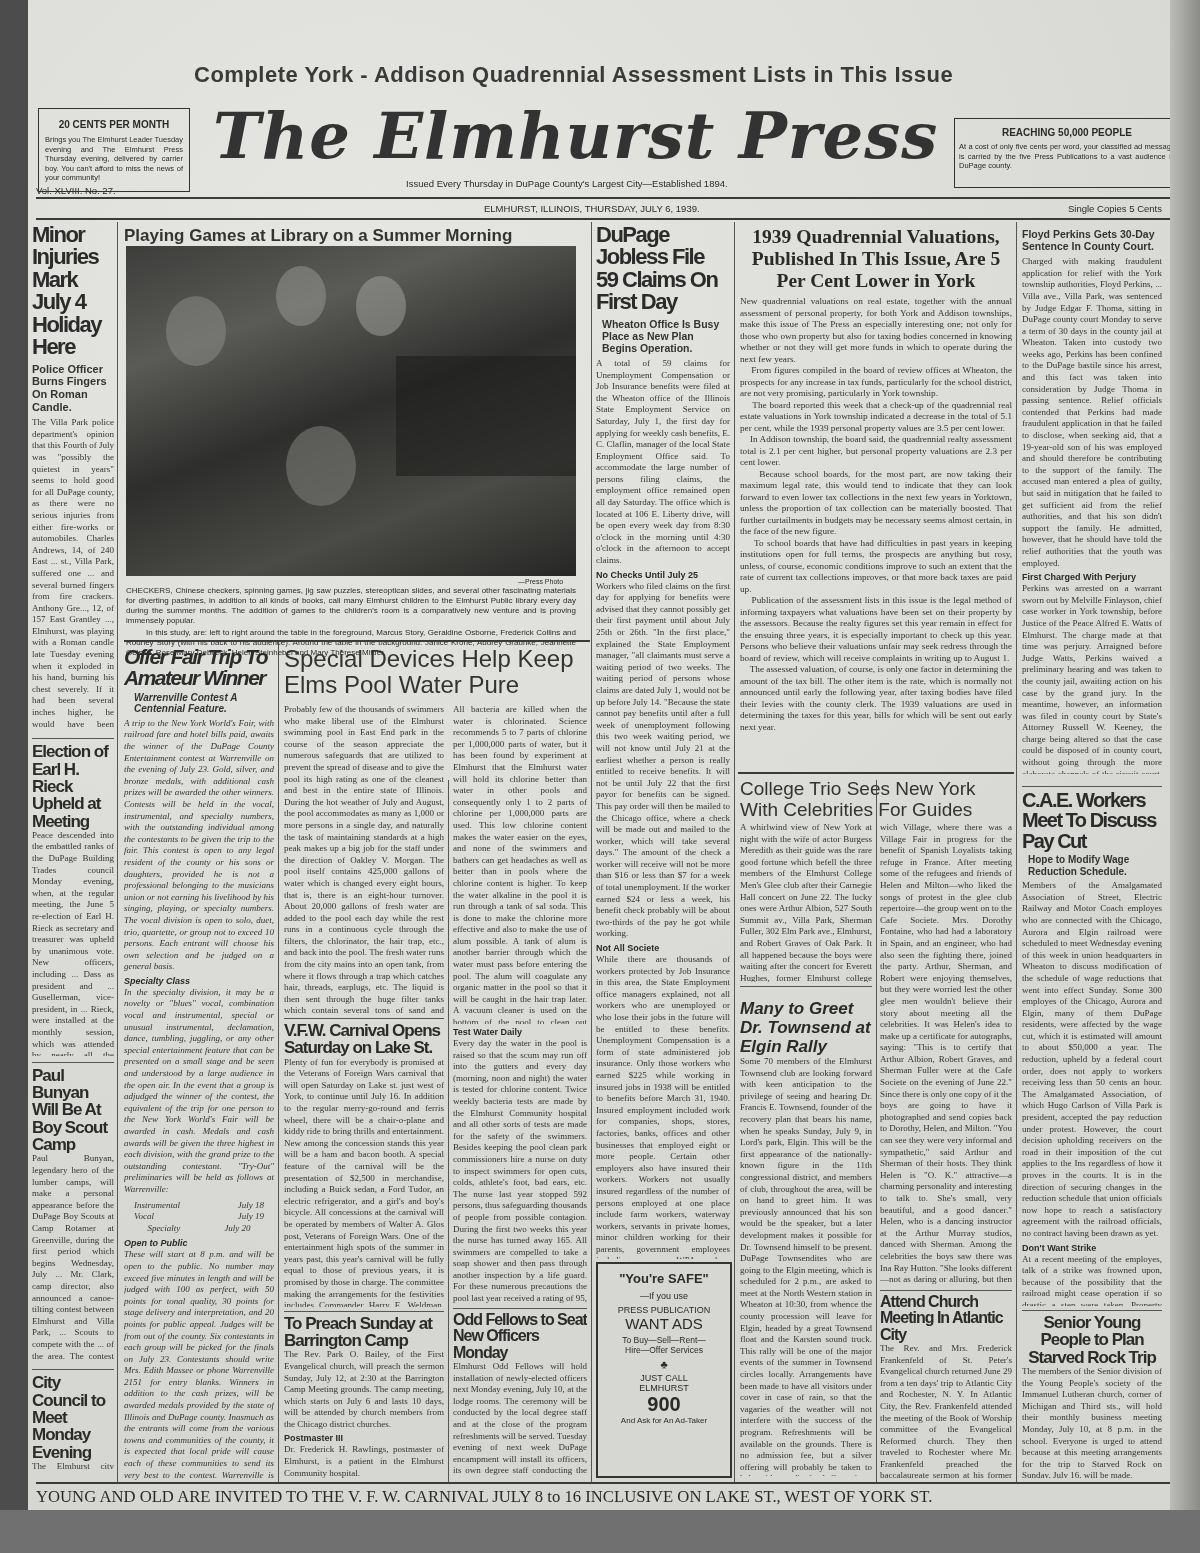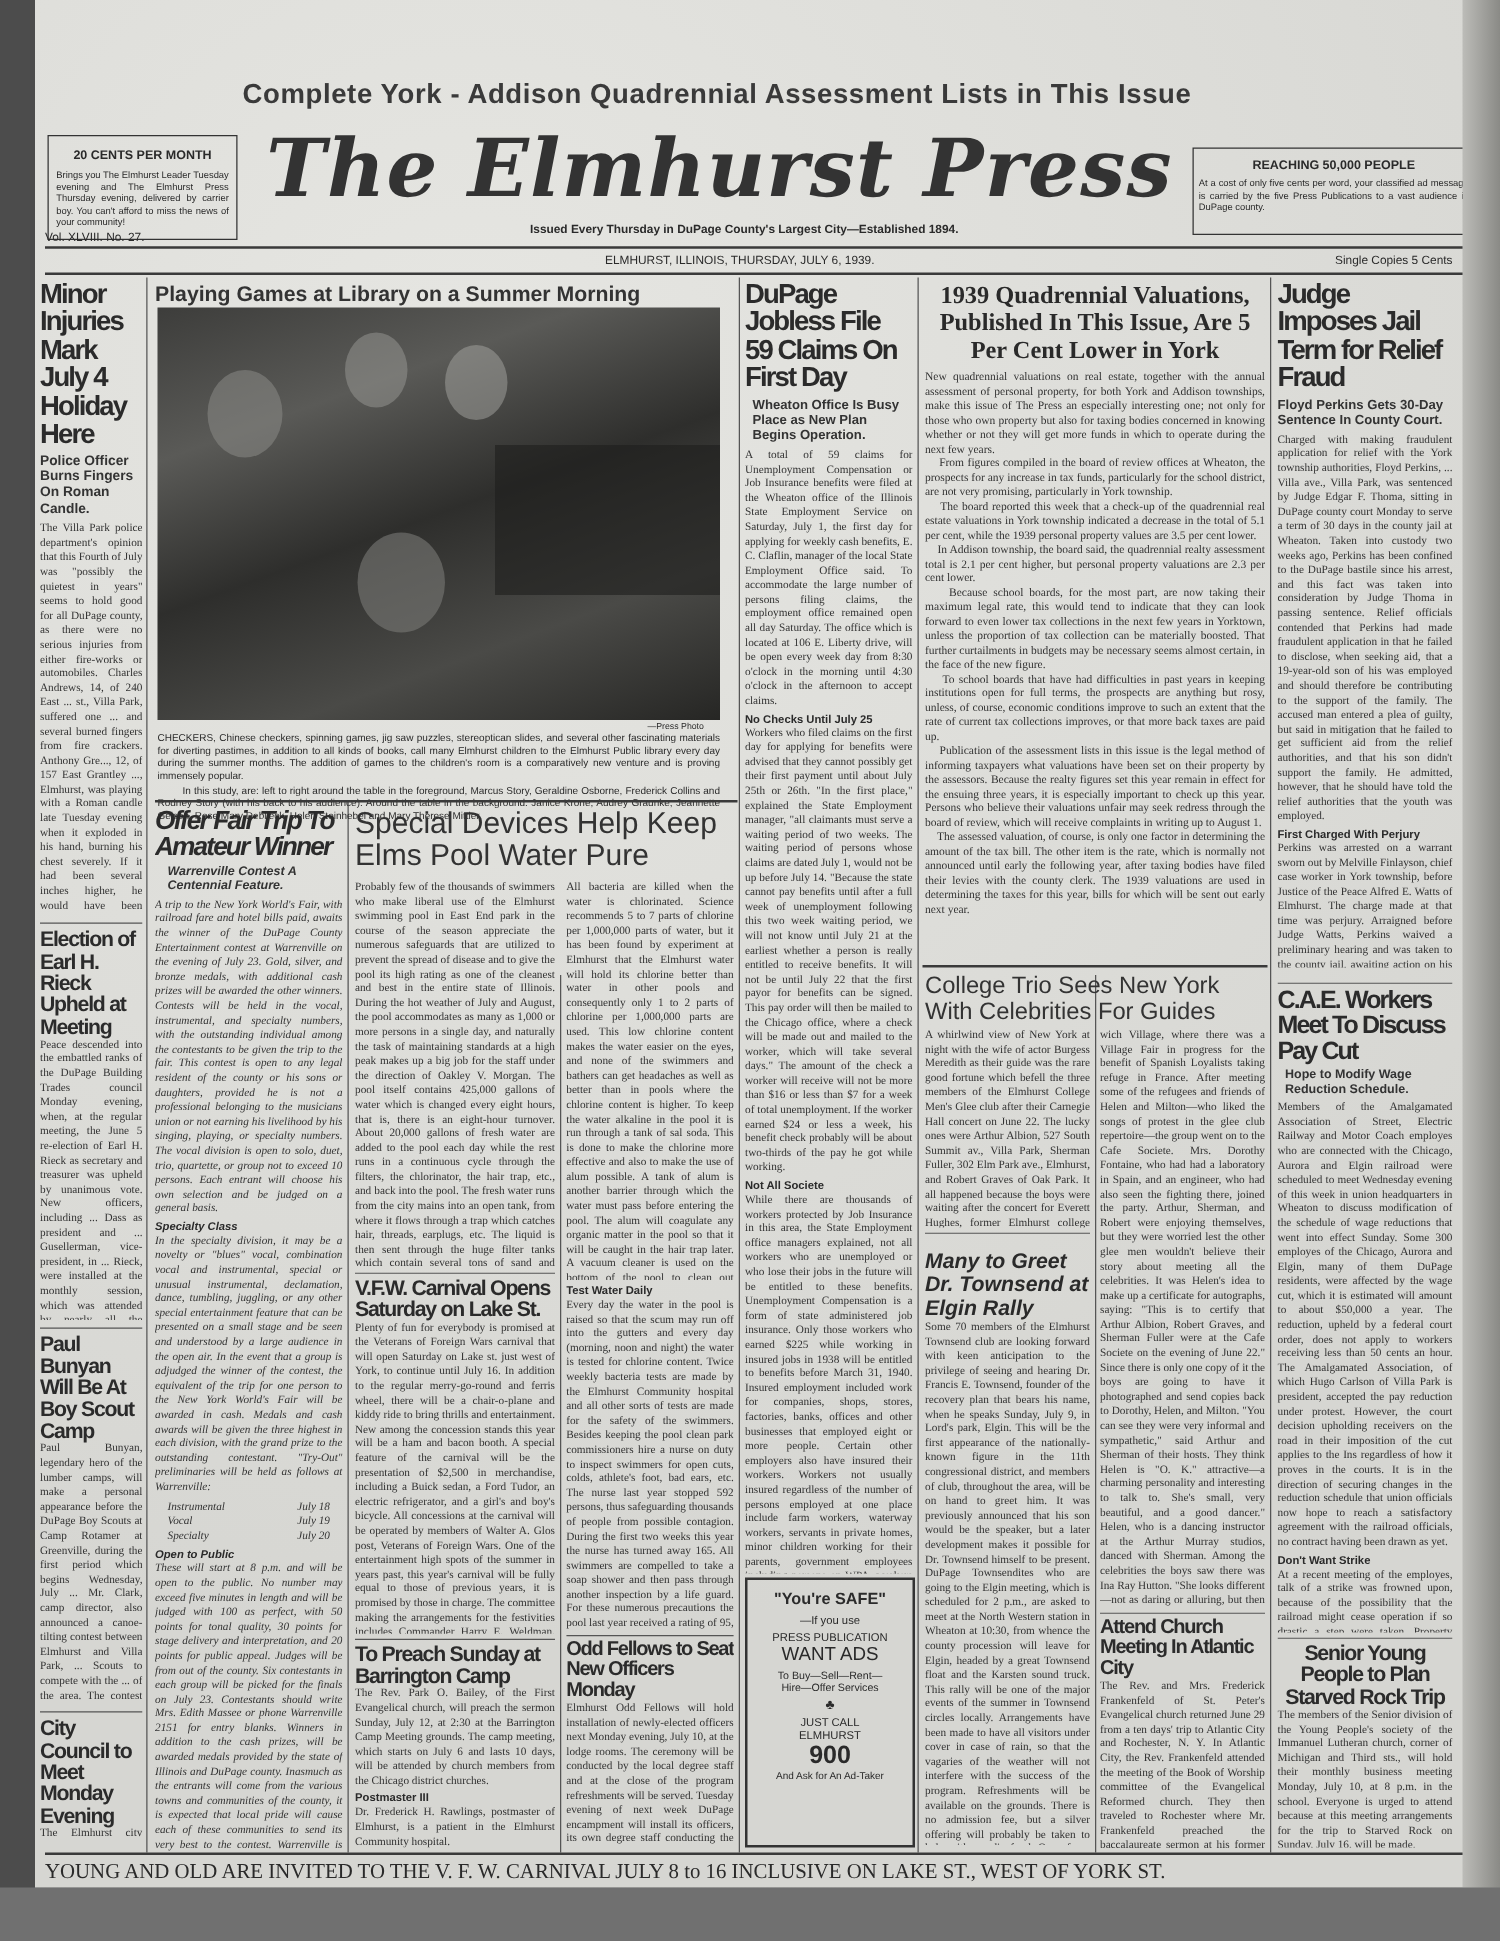--- a/index.html
+++ b/index.html
@@ -28,21 +28,21 @@
 <div class="page">
 
   <div class="abs sans" style="left:166px;top:62px;font-size:22px;font-weight:bold;color:#3a3a3a;letter-spacing:0.5px;">Complete York - Addison Quadrennial Assessment Lists in This Issue</div>
 
   <div class="box" style="left:10px;top:108px;width:150px;height:82px;">
     <div class="sans" style="text-align:center;font-size:10px;font-weight:bold;margin-top:10px;">20 CENTS PER MONTH</div>
     <div class="sans" style="font-size:7.5px;line-height:9.5px;padding:5px 6px;text-align:justify;">Brings you The Elmhurst Leader Tuesday evening and The Elmhurst Press Thursday evening, delivered by carrier boy. You can't afford to miss the news of your community!</div>
   </div>
 
   <div class="abs blackletter" style="left:185px;top:98px;font-size:64px;letter-spacing:1px;">The Elmhurst Press</div>
-  <div class="abs sans" style="left:378px;top:178px;font-size:9.5px;font-weight:bold;margin-left:18px;">Issued Every Thursday in DuPage County's Largest City—Established 1894.</div>
+  <div class="abs sans" style="left:378px;top:178px;font-size:9.5px;font-weight:normal;">Issued Every Thursday in DuPage County's Largest City—Established 1894.</div>
 
   <div class="box" style="left:926px;top:118px;width:224px;height:68px;">
     <div class="sans" style="text-align:center;font-size:10px;font-weight:bold;margin-top:8px;">REACHING 50,000 PEOPLE</div>
     <div class="sans" style="font-size:7.5px;line-height:9.5px;padding:4px 4px;text-align:justify;">At a cost of only five cents per word, your classified ad message is carried by the five Press Publications to a vast audience in DuPage county.</div>
   </div>
 
   <div class="rule" style="left:8px;top:197px;width:1142px;height:2px;"></div>
   <div class="abs sans" style="left:8px;top:185px;font-size:9.5px;">Vol. XLVIII. No. 27.</div>
   <div class="abs sans" style="left:456px;top:203px;font-size:9.5px;">ELMHURST, ILLINOIS, THURSDAY, JULY 6, 1939.</div>
   <div class="abs sans" style="left:1040px;top:203px;font-size:9.5px;">Single Copies 5 Cents</div>
@@ -92,21 +92,21 @@
     <div class="body">In the specialty division, it may be a novelty or "blues" vocal, combination vocal and instrumental, special or unusual instrumental, declamation, dance, tumbling, juggling, or any other special entertainment feature that can be presented on a small stage and be seen and understood by a large audience in the open air. In the event that a group is adjudged the winner of the contest, the equivalent of the trip for one person to the New York World's Fair will be awarded in cash. Medals and cash awards will be given the three highest in each division, with the grand prize to the outstanding contestant. "Try-Out" preliminaries will be held as follows at Warrenville:</div>
     <div class="body" style="margin:4px 10px;">
       <div style="display:flex;justify-content:space-between;">
           <span>Instrumental</span>
           <span>July 18</span>
         </div>
       <div style="display:flex;justify-content:space-between;">
           <span>Vocal</span>
           <span>July 19</span>
         </div>
-      <div style="display:flex;justify-content:space-between;gap:44px;">
+      <div style="display:flex;justify-content:center;gap:44px;">
           <span>Specialty</span>
           <span>July 20</span>
         </div>
     </div>
     <div class="sub">Open to Public</div>
     <div class="body">These will start at 8 p.m. and will be open to the public. No number may exceed five minutes in length and will be judged with 100 as perfect, with 50 points for tonal quality, 30 points for stage delivery and interpretation, and 20 points for public appeal. Judges will be from out of the county. Six contestants in each group will be picked for the finals on July 23. Contestants should write Mrs. Edith Massee or phone Warrenville 2151 for entry blanks. Winners in addition to the cash prizes, will be awarded medals provided by the state of Illinois and DuPage county. Inasmuch as the entrants will come from the various towns and communities of the county, it is expected that local pride will cause each of these communities to send its very best to the contest. Warrenville is planning an all day celebration for the day of the finals. There will be a ball game in the afternoon, a twilight band concert by the Naperville band, and then the finals in the DuPage County Centennial Entertainment contest. Generally, the fuller a man gets, the emptier his conversation becomes.</div>
   </div>
 
   <div class="abs sans" style="left:256px;top:646px;width:300px;font-size:24px;line-height:26px;color:#333;">Special Devices Help Keep Elms Pool Water Pure</div>
   <div class="abs body" style="left:256px;top:704px;width:160px;height:310px;overflow:hidden;">Probably few of the thousands of swimmers who make liberal use of the Elmhurst swimming pool in East End park in the course of the season appreciate the numerous safeguards that are utilized to prevent the spread of disease and to give the pool its high rating as one of the cleanest and best in the entire state of Illinois. During the hot weather of July and August, the pool accommodates as many as 1,000 or more persons in a single day, and naturally the task of maintaining standards at a high peak makes up a big job for the staff under the direction of Oakley V. Morgan. The pool itself contains 425,000 gallons of water which is changed every eight hours, that is, there is an eight-hour turnover. About 20,000 gallons of fresh water are added to the pool each day while the rest runs in a continuous cycle through the filters, the chlorinator, the hair trap, etc., and back into the pool. The fresh water runs from the city mains into an open tank, from where it flows through a trap which catches hair, threads, earplugs, etc. The liquid is then sent through the huge filter tanks which contain several tons of sand and gravel each.</div>
@@ -176,21 +176,20 @@
     <div style="font-family:'Liberation Sans',sans-serif;font-weight:bold;font-style:italic;font-size:17px;line-height:19px;border-top:1px solid #555;padding-top:12px;">Many to Greet Dr. Townsend at Elgin Rally</div>
     <div class="body">Some 70 members of the Elmhurst Townsend club are looking forward with keen anticipation to the privilege of seeing and hearing Dr. Francis E. Townsend, founder of the recovery plan that bears his name, when he speaks Sunday, July 9, in Lord's park, Elgin. This will be the first appearance of the nationally-known figure in the 11th congressional district, and members of club, throughout the area, will be on hand to greet him. It was previously announced that his son would be the speaker, but a later development makes it possible for Dr. Townsend himself to be present. DuPage Townsendites who are going to the Elgin meeting, which is scheduled for 2 p.m., are asked to meet at the North Western station in Wheaton at 10:30, from whence the county procession will leave for Elgin, headed by a great Townsend float and the Karsten sound truck. This rally will be one of the major events of the summer in Townsend circles locally. Arrangements have been made to have all visitors under cover in case of rain, so that the vagaries of the weather will not interfere with the success of the program. Refreshments will be available on the grounds. There is no admission fee, but a silver offering will probably be taken to help with a radio fund. One of our much married neighbor admits that his wife is his partner but denies that she is a silent partner.</div>
   </div>
 
   <div class="abs" style="left:852px;top:1290px;width:132px;height:190px;overflow:hidden;">
     <div class="hl" style="font-size:16px;letter-spacing:-1px;border-top:1px solid #555;padding-top:3px;">Attend Church Meeting In Atlantic City</div>
     <div class="body">The Rev. and Mrs. Frederick Frankenfeld of St. Peter's Evangelical church returned June 29 from a ten days' trip to Atlantic City and Rochester, N. Y. In Atlantic City, the Rev. Frankenfeld attended the meeting of the Book of Worship committee of the Evangelical Reformed church. They then traveled to Rochester where Mr. Frankenfeld preached the baccalaureate sermon at his former church, the Salem Evangelical church on Sunday, June 25. Among the congregation were many high school and college graduates he had been baptized by Mr. Frankenfeld.</div>
   </div>
 
   <div class="abs" style="left:994px;top:224px;width:140px;height:550px;overflow:hidden;">
-    <div class="hl" style="font-size:22px;letter-spacing:-1.5px;">Judge Imposes Jail Term for Relief Fraud</div>
     <div class="deck" style="font-size:10.5px;margin:4px 0;">Floyd Perkins Gets 30-Day Sentence In County Court.</div>
     <div class="body">Charged with making fraudulent application for relief with the York township authorities, Floyd Perkins, ... Villa ave., Villa Park, was sentenced by Judge Edgar F. Thoma, sitting in DuPage county court Monday to serve a term of 30 days in the county jail at Wheaton. Taken into custody two weeks ago, Perkins has been confined to the DuPage bastile since his arrest, and this fact was taken into consideration by Judge Thoma in passing sentence. Relief officials contended that Perkins had made fraudulent application in that he failed to disclose, when seeking aid, that a 19-year-old son of his was employed and should therefore be contributing to the support of the family. The accused man entered a plea of guilty, but said in mitigation that he failed to get sufficient aid from the relief authorities, and that his son didn't support the family. He admitted, however, that he should have told the relief authorities that the youth was employed.</div>
     <div class="sub">First Charged With Perjury</div>
     <div class="body">Perkins was arrested on a warrant sworn out by Melville Finlayson, chief case worker in York township, before Justice of the Peace Alfred E. Watts of Elmhurst. The charge made at that time was perjury. Arraigned before Judge Watts, Perkins waived a preliminary hearing and was taken to the county jail, awaiting action on his case by the grand jury. In the meantime, however, an information was filed in county court by State's Attorney Russell W. Keeney, the charge being altered so that the case could be disposed of in county court, without going through the more elaborate channels of the circuit court. Angered at efforts on the part of a number of persons to secure relief, when such assistance was not sought merited, Yorktown officials hinted this week that a similar court action might be taken in other cases where circumstances seem to justify.</div>
   </div>
 
   <div class="abs" style="left:994px;top:786px;width:140px;height:520px;overflow:hidden;">
     <div class="hl" style="font-size:20px;letter-spacing:-1.5px;border-top:1px solid #555;padding-top:3px;">C.A.E. Workers Meet To Discuss Pay Cut</div>
     <div class="deck" style="font-size:10px;margin:3px 6px;">Hope to Modify Wage Reduction Schedule.</div>
     <div class="body">Members of the Amalgamated Association of Street, Electric Railway and Motor Coach employes who are connected with the Chicago, Aurora and Elgin railroad were scheduled to meet Wednesday evening of this week in union headquarters in Wheaton to discuss modification of the schedule of wage reductions that went into effect Sunday. Some 300 employes of the Chicago, Aurora and Elgin, many of them DuPage residents, were affected by the wage cut, which it is estimated will amount to about $50,000 a year. The reduction, upheld by a federal court order, does not apply to workers receiving less than 50 cents an hour. The Amalgamated Association, of which Hugo Carlson of Villa Park is president, accepted the pay reduction under protest. However, the court decision upholding receivers on the road in their imposition of the cut applies to the Ins regardless of how it proves in the courts. It is in the direction of securing changes in the reduction schedule that union officials now hope to reach a satisfactory agreement with the railroad officials, no contract having been drawn as yet.</div>

